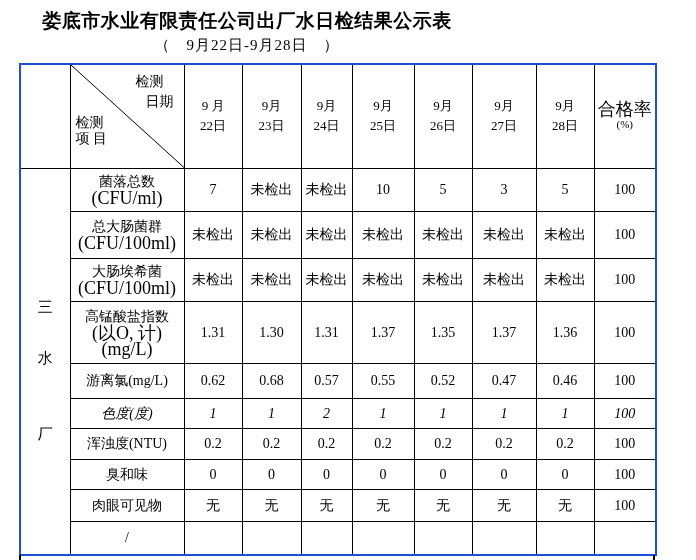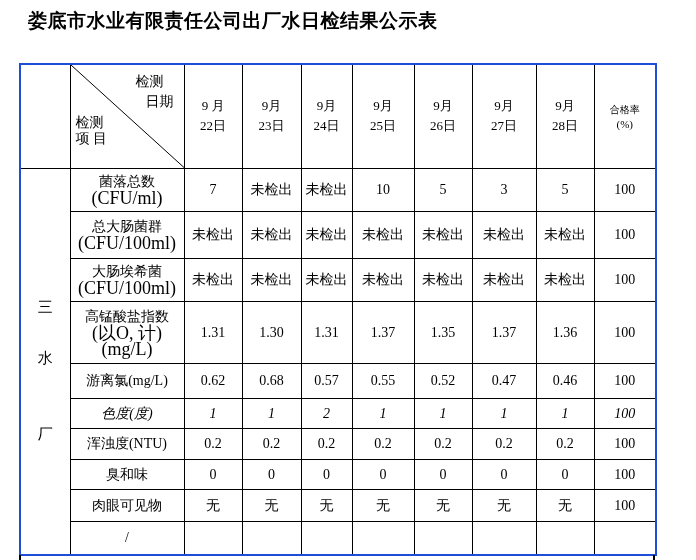--- a/index.html
+++ b/index.html
@@ -1,21 +1,21 @@
 <!DOCTYPE html>
 <html><head>
 <meta charset="utf-8">
 <style>
   html,body { margin:0; padding:0; background:#fff; }
   .page {
     position:relative; width:696px; height:560px; background:#ffffff;
     color:#000; font-family:"Liberation Serif", serif; overflow:hidden;
   }
   
-  .title-wrap { position:absolute; top:9px; left:0; width:494px; text-align:left;padding-left:28px; }
+  .title-wrap { position:absolute; top:9px; left:0; width:494px; text-align:center; }
   .title {
     margin:0; font-family:"Liberation Sans", sans-serif;
     font-weight:bold; font-size:19px; line-height:24px; letter-spacing:0.5px;
   }
   .subtitle { font-size:15px; line-height:18px; margin-top:3px; letter-spacing:1px; }
 
   
   table.results {
     position:absolute; left:19px; top:63px;
     border-collapse:collapse; table-layout:fixed;
@@ -29,21 +29,21 @@
   tr.header-row { height:104px; }
 
   
   td.diag-cell { position:relative; }
   .diag-svg { position:absolute; top:0; left:0; width:100%; height:100%; display:block; }
   .diag-top { position:absolute; top:7px; right:10px; text-align:right; font-size:14px; line-height:20px; }
   .diag-top div:first-child { margin-right:10px; }
   .diag-bottom { position:absolute; bottom:21px; left:5px; text-align:left; font-size:14px; line-height:16px; }
 
   .date-cell div { font-size:13px; line-height:20px; }
-  .rate-header .l1 { font-size:10px; line-height:17px; }
+  .rate-header .l1 { font-size:18px; line-height:17px; }
   .rate-header .l2 { font-size:11px; line-height:13px; }
 
   
   td.plant-cell { vertical-align:middle; }
   .plant-col { display:flex; flex-direction:column; align-items:center; padding-top:18px; }
   .plant-col span { font-size:15px; line-height:16px; }
   .plant-col span:nth-child(1) { margin-bottom:35px; }
   .plant-col span:nth-child(2) { margin-bottom:60px; }
 
   .item-cell div { font-size:14px; line-height:17px; }
@@ -54,20 +54,21 @@
   .stub-left { left:19px; }
   .stub-right { left:653px; }
 </style>
 </head>
 <body>
 
 <div class="page">
 
   <div class="title-wrap">
     <h1 class="title">娄底市水业有限责任公司出厂水日检结果公示表</h1>
+    <div class="subtitle">（　9月22日-9月28日　）</div>
   </div>
 
   <table class="results">
     <colgroup>
       <col style="width:50px">
         <col style="width:114px">
       <col style="width:58px">
         <col style="width:59px">
         <col style="width:51px">
       <col style="width:62px">

